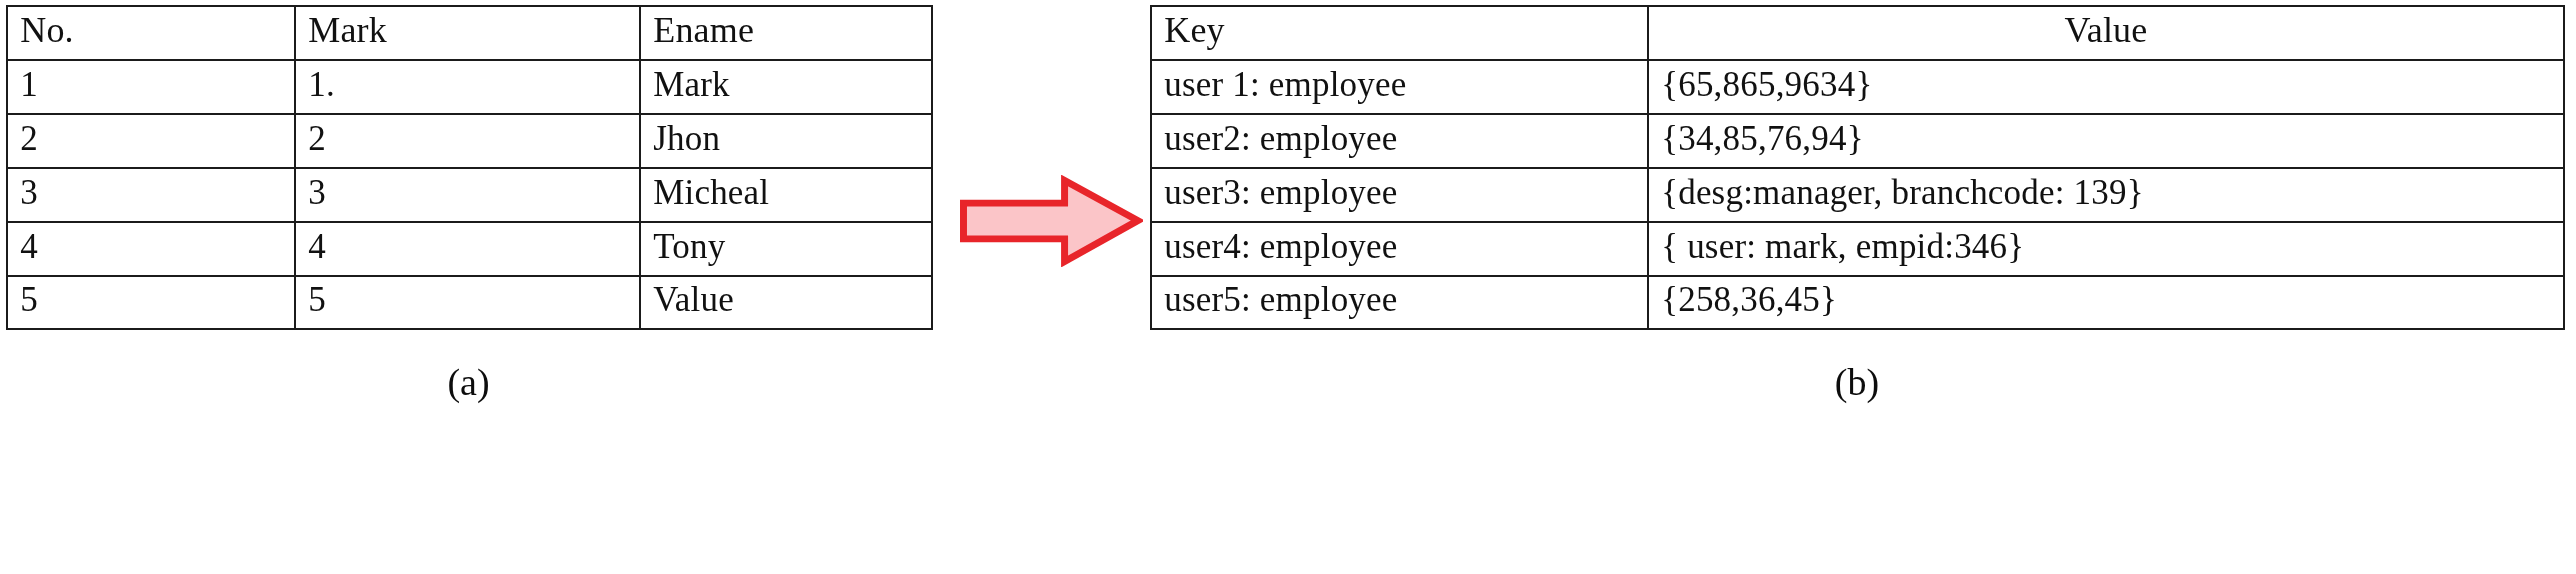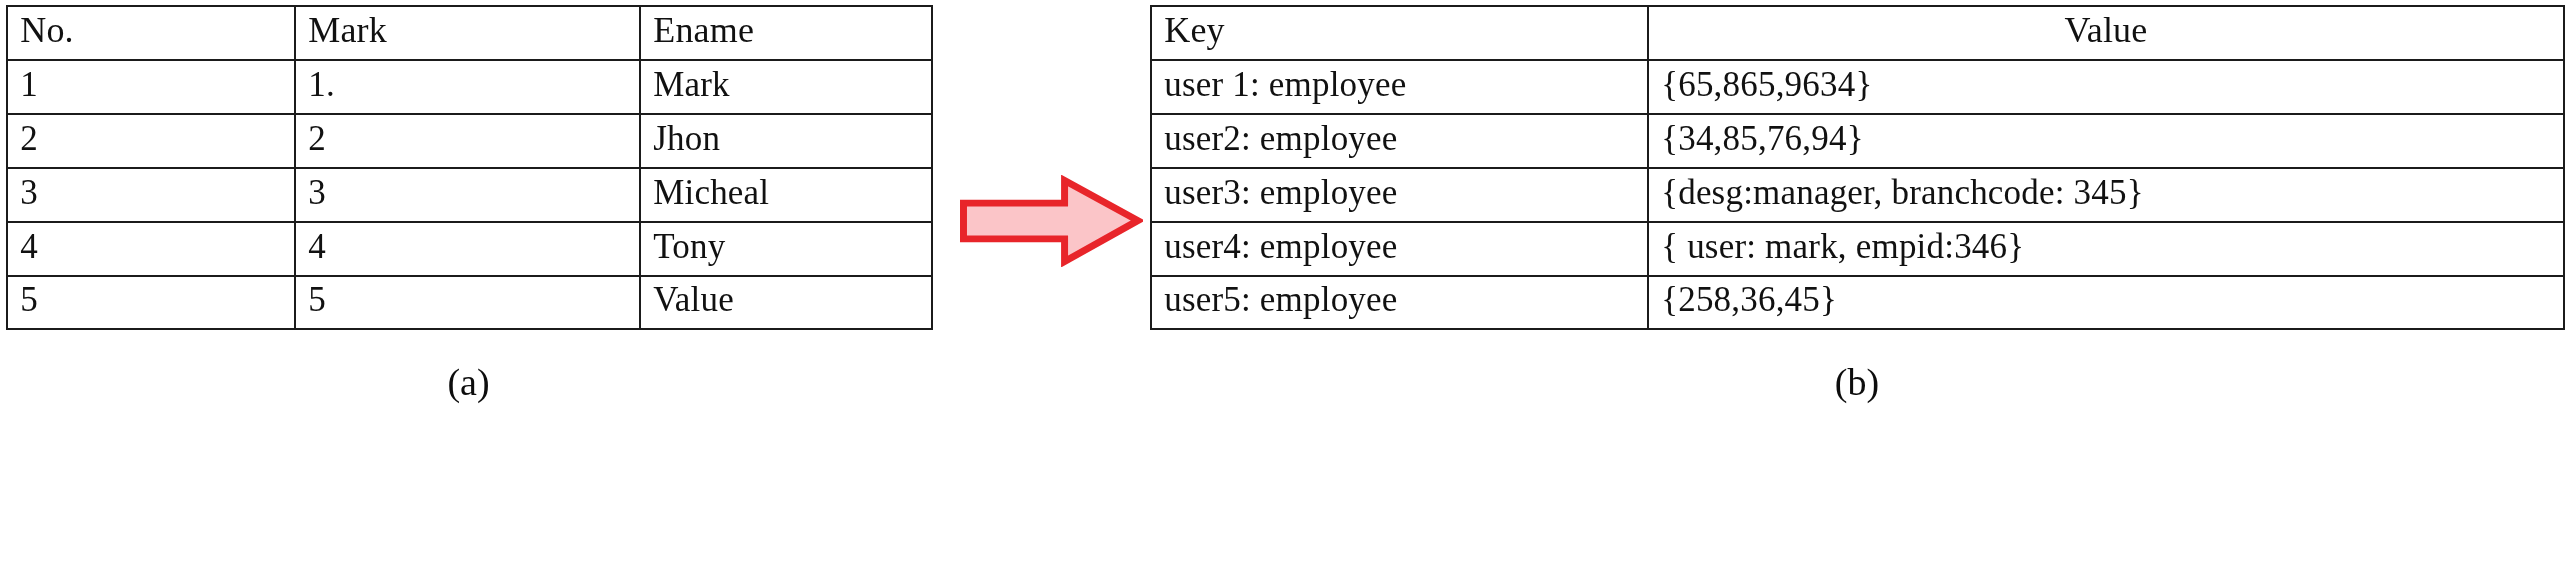--- a/index.html
+++ b/index.html
@@ -163,21 +163,21 @@
         <tr>
           <td>user 1: employee</td>
           <td>{65,865,9634}</td>
         </tr>
         <tr>
           <td>user2: employee</td>
           <td>{34,85,76,94}</td>
         </tr>
         <tr>
           <td>user3: employee</td>
-          <td>{desg:manager, branchcode: 345}</td>
+          <td>{desg:manager, branchcode: 139}</td>
         </tr>
         <tr>
           <td>user4: employee</td>
           <td>{ user: mark, empid:346}</td>
         </tr>
         <tr>
           <td>user5: employee</td>
           <td>{258,36,45}</td>
         </tr>
       </tbody>

